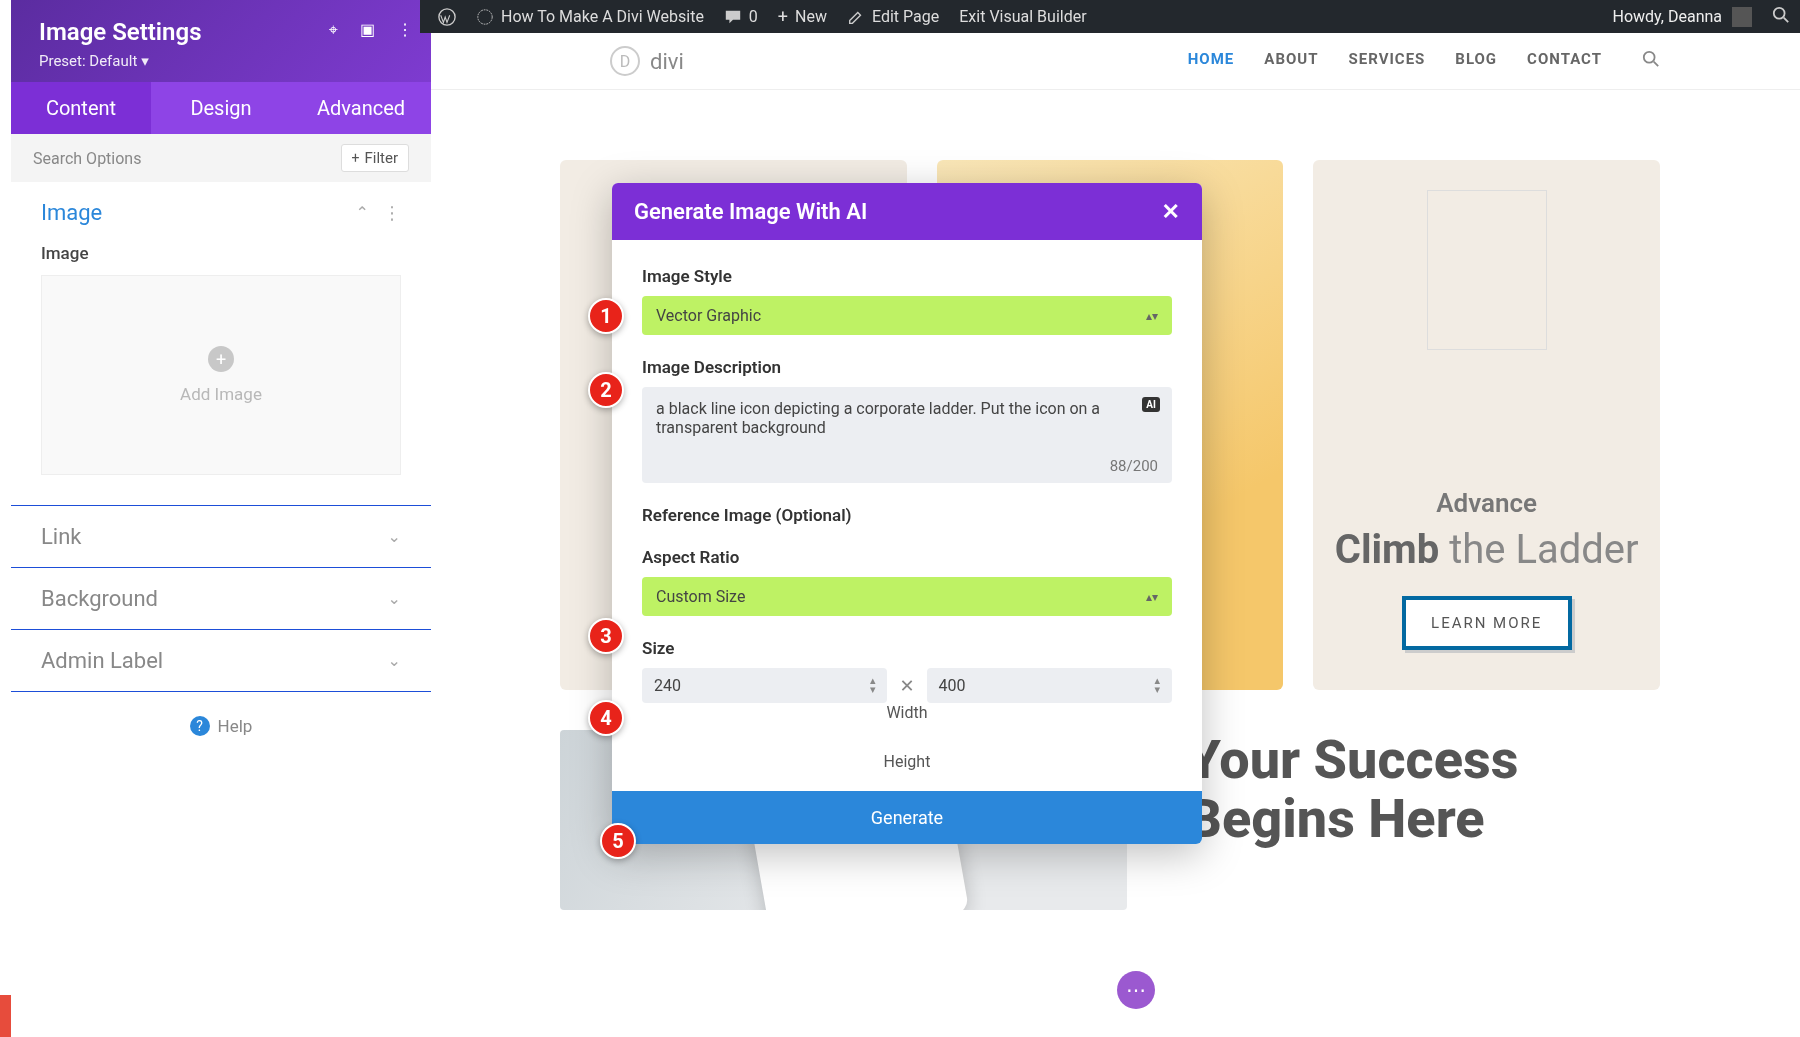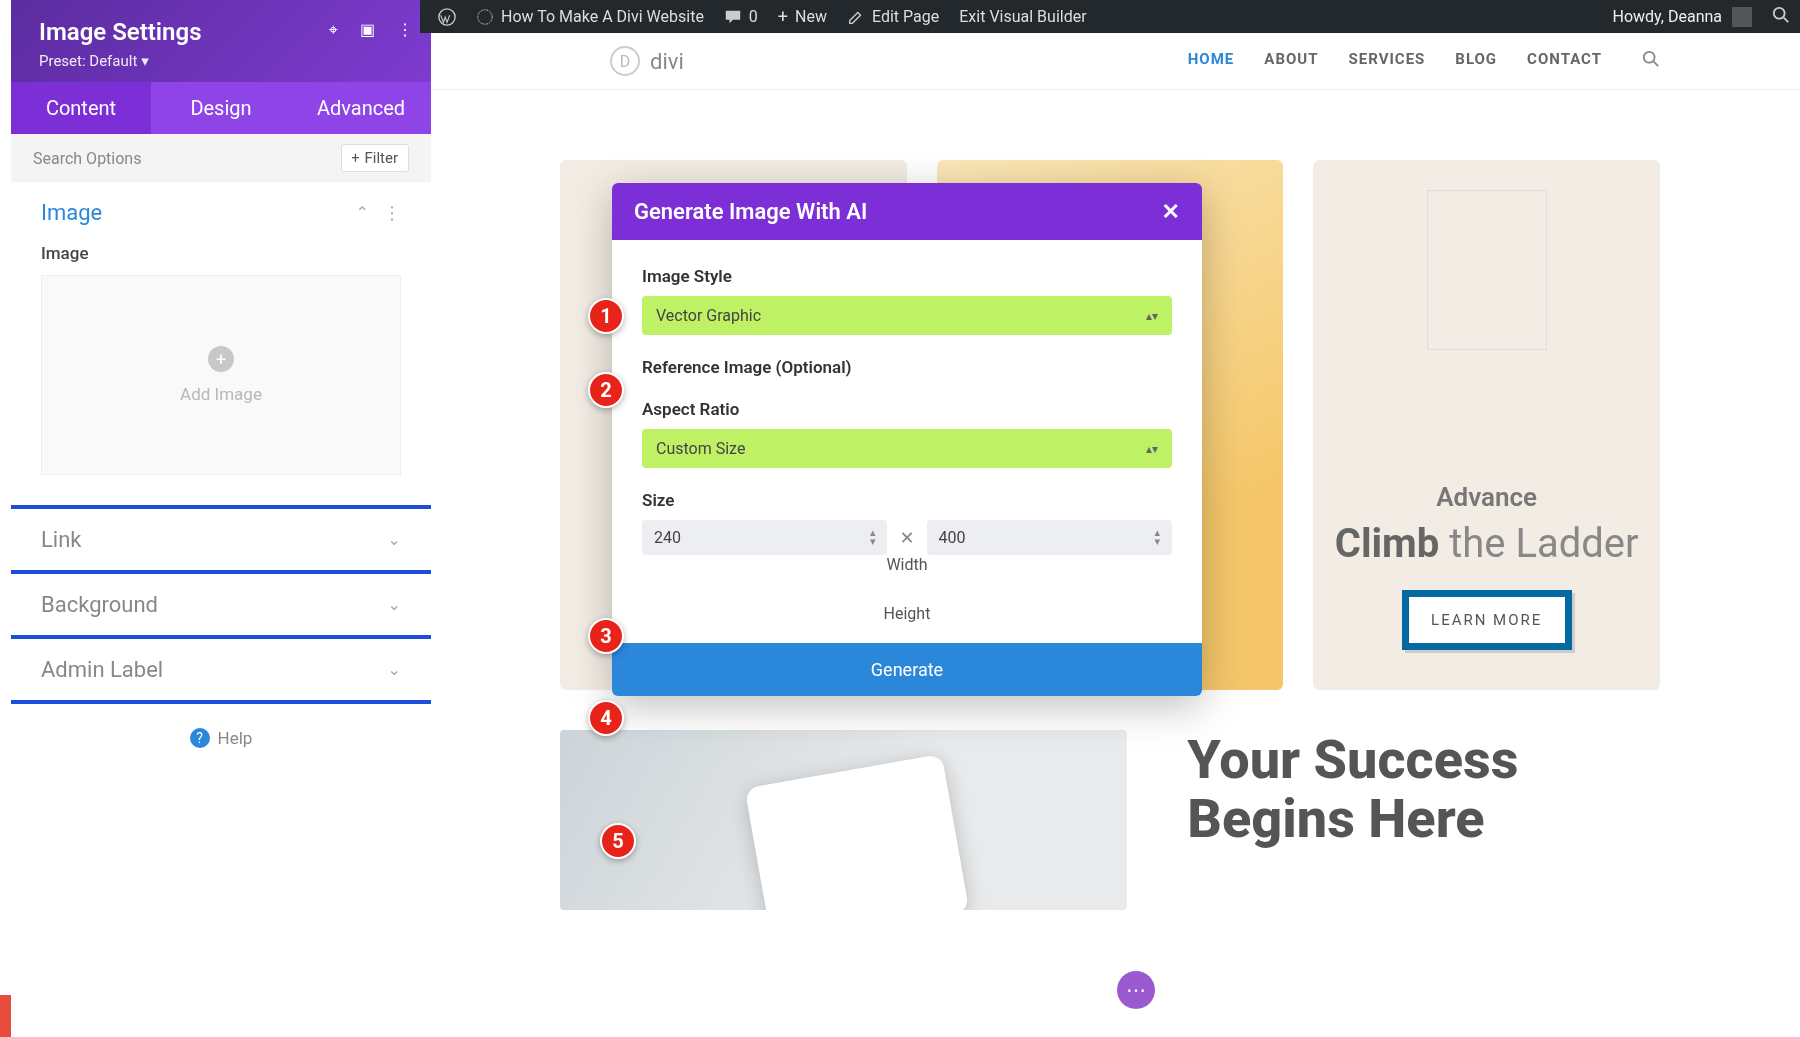--- a/index.html
+++ b/index.html
@@ -18,21 +18,21 @@
 .sidebar-header { background: linear-gradient(135deg, #5b2ca0 0%, #7e3bd0 100%); color: #fff; padding: 18px 28px 12px; position: relative; }
 .sidebar-header h2 { font-size: 24px; font-weight: 600; }
 .sidebar-header .preset { font-size: 15px; margin-top: 6px; opacity: 0.9; display: flex; align-items: center; gap: 4px;}
 .sidebar-header .hdr-icons { position: absolute; top: 20px; right: 18px; display: flex; gap: 22px; }
 .sidebar-header .hdr-icons span { cursor: pointer; }
 .sidebar-tabs { display: flex; background: #8e44e6; }
 .sidebar-tabs div { flex: 1; text-align: center; padding: 14px 0; color: #fff; font-size: 20px; cursor: pointer; }
 .sidebar-tabs div.active { background: #7c2fd6; }
 .search-row { display: flex; align-items: center; background: #f4f4f4; padding: 10px 22px; font-size: 16px; color: #888; }
 .search-row .filter { margin-left: auto; background: #fff; border: 1px solid #ddd; padding: 4px 10px; border-radius: 3px; font-size: 15px; color: #555; display:flex; align-items:center; gap:5px;}
-.section { border-bottom: 4px solid #1d4ed8; }
+.section { border-bottom: 1px solid #1d4ed8; }
 .section-hdr { display: flex; align-items: center; padding: 18px 30px; font-size: 22px; color: #888; cursor: pointer; }
 .section-hdr.active { color: #2b87da; }
 .section-hdr .chev { margin-left: auto; font-size: 16px; color: #aaa; }
 .section-hdr .dots { margin-left: 14px; color: #aaa; font-size: 18px; }
 .section-body { padding: 0 30px 30px; }
 .section-body .lbl { font-size: 17px; color: #444; font-weight: 500; }
 .add-image { margin-top: 12px; height: 200px; background: #f9f9f9; border: 1px solid #eee; display: flex; flex-direction: column; align-items: center; justify-content: center; color: #b8b8b8; font-size: 17px; gap: 12px;}
 .add-image .plus { width: 26px; height: 26px; border-radius: 50%; background: #c8c8c8; color: #fff; display: flex; align-items: center; justify-content: center; font-size: 18px;}
 .help-row { text-align: center; padding: 24px 0; color: #888; font-size: 17px; display:flex; align-items:center; justify-content:center; gap:8px;}
 .help-row .qm { width:20px;height:20px;border-radius:50%;background:#2b87da;color:#fff;font-size:14px;display:flex;align-items:center;justify-content:center;}
@@ -54,21 +54,21 @@
 .nav a.active { color: #2b87da; }
 .nav .search-ic { margin-left: 10px; }
 
 .cards-row { display: flex; gap: 30px; padding: 70px 140px 40px; }
 .card { flex: 1; height: 530px; background: #f2ece4; border-radius: 6px; position: relative; }
 .card.gold { background: linear-gradient(150deg, #fae7b8 0%, #f5c76a 70%); }
 .card-inner { position: absolute; bottom: 40px; left: 0; right: 0; text-align: center; }
 .card-inner .t1 { font-size: 26px; color: #777; font-weight: 600; }
 .card-inner .t2 { font-size: 40px; color: #888; font-weight: 400; margin-top: 8px; line-height: 1.2;}
 .card-inner .t2 b { color: #666; }
-.learn-btn { margin: 22px auto 0; width: 170px; padding: 14px 0; border: 7px solid #0369a1; background:#fff; color: #555; font-size: 15px; letter-spacing: 2px; box-shadow: 3px 3px 0 #ccc; cursor:pointer;}
+.learn-btn { margin: 22px auto 0; width: 170px; padding: 14px 0; border: 4px solid #0369a1; background:#fff; color: #555; font-size: 15px; letter-spacing: 2px; box-shadow: 3px 3px 0 #ccc; cursor:pointer;}
 .card-img-box { position:absolute; top:30px; left:50%; transform:translateX(-50%); width:120px; height:160px; border:1px solid #ddd; }
 
 .hero-row { display: flex; padding: 0 140px; gap: 60px; align-items: flex-start; }
 .hero-img { flex: 1.2; height: 180px; background: linear-gradient(120deg, #cdd4d8 0%, #e8eaec 60%); border-radius: 4px; position:relative; overflow:hidden;}
 .phone { position:absolute; right:30%; bottom:-20px; width:200px; height:160px; background:#fff; border-radius:14px; transform:rotate(-10deg); box-shadow:0 4px 20px rgba(0,0,0,0.2);}
 .hero-text { flex: 1; }
 .hero-text h1 { font-size: 54px; font-weight: 800; color: #555; line-height: 1.1;}
 .fab { position: absolute; bottom: 28px; left: 50.5%; width: 38px; height: 38px; border-radius: 50%; background: #9b59d0; color: #fff; display: flex; align-items: center; justify-content: center; font-size: 20px; cursor:pointer;}
 
 
@@ -258,20 +258,28 @@
   </div>
   <div class="modal-body">
     <div class="fld">
       <div class="fld-lbl">Image Style</div>
       <div class="sel">
           <span>Vector Graphic</span>
           <span class="arr">▴▾</span>
         </div>
     </div>
     <div class="fld">
+      <div class="fld-lbl">Image Description</div>
+      <div class="txtarea">
+        <span>a black line icon depicting a corporate ladder. Put the icon on a transparent background</span>
+        <span class="ai-badge">AI</span>
+        <span class="count">88/200</span>
+      </div>
+    </div>
+    <div class="fld">
       <div class="fld-lbl">Reference Image (Optional)</div>
     </div>
     <div class="fld">
       <div class="fld-lbl">Aspect Ratio</div>
       <div class="sel">
           <span>Custom Size</span>
           <span class="arr">▴▾</span>
         </div>
     </div>
     <div class="fld" style="margin-bottom:10px;">

